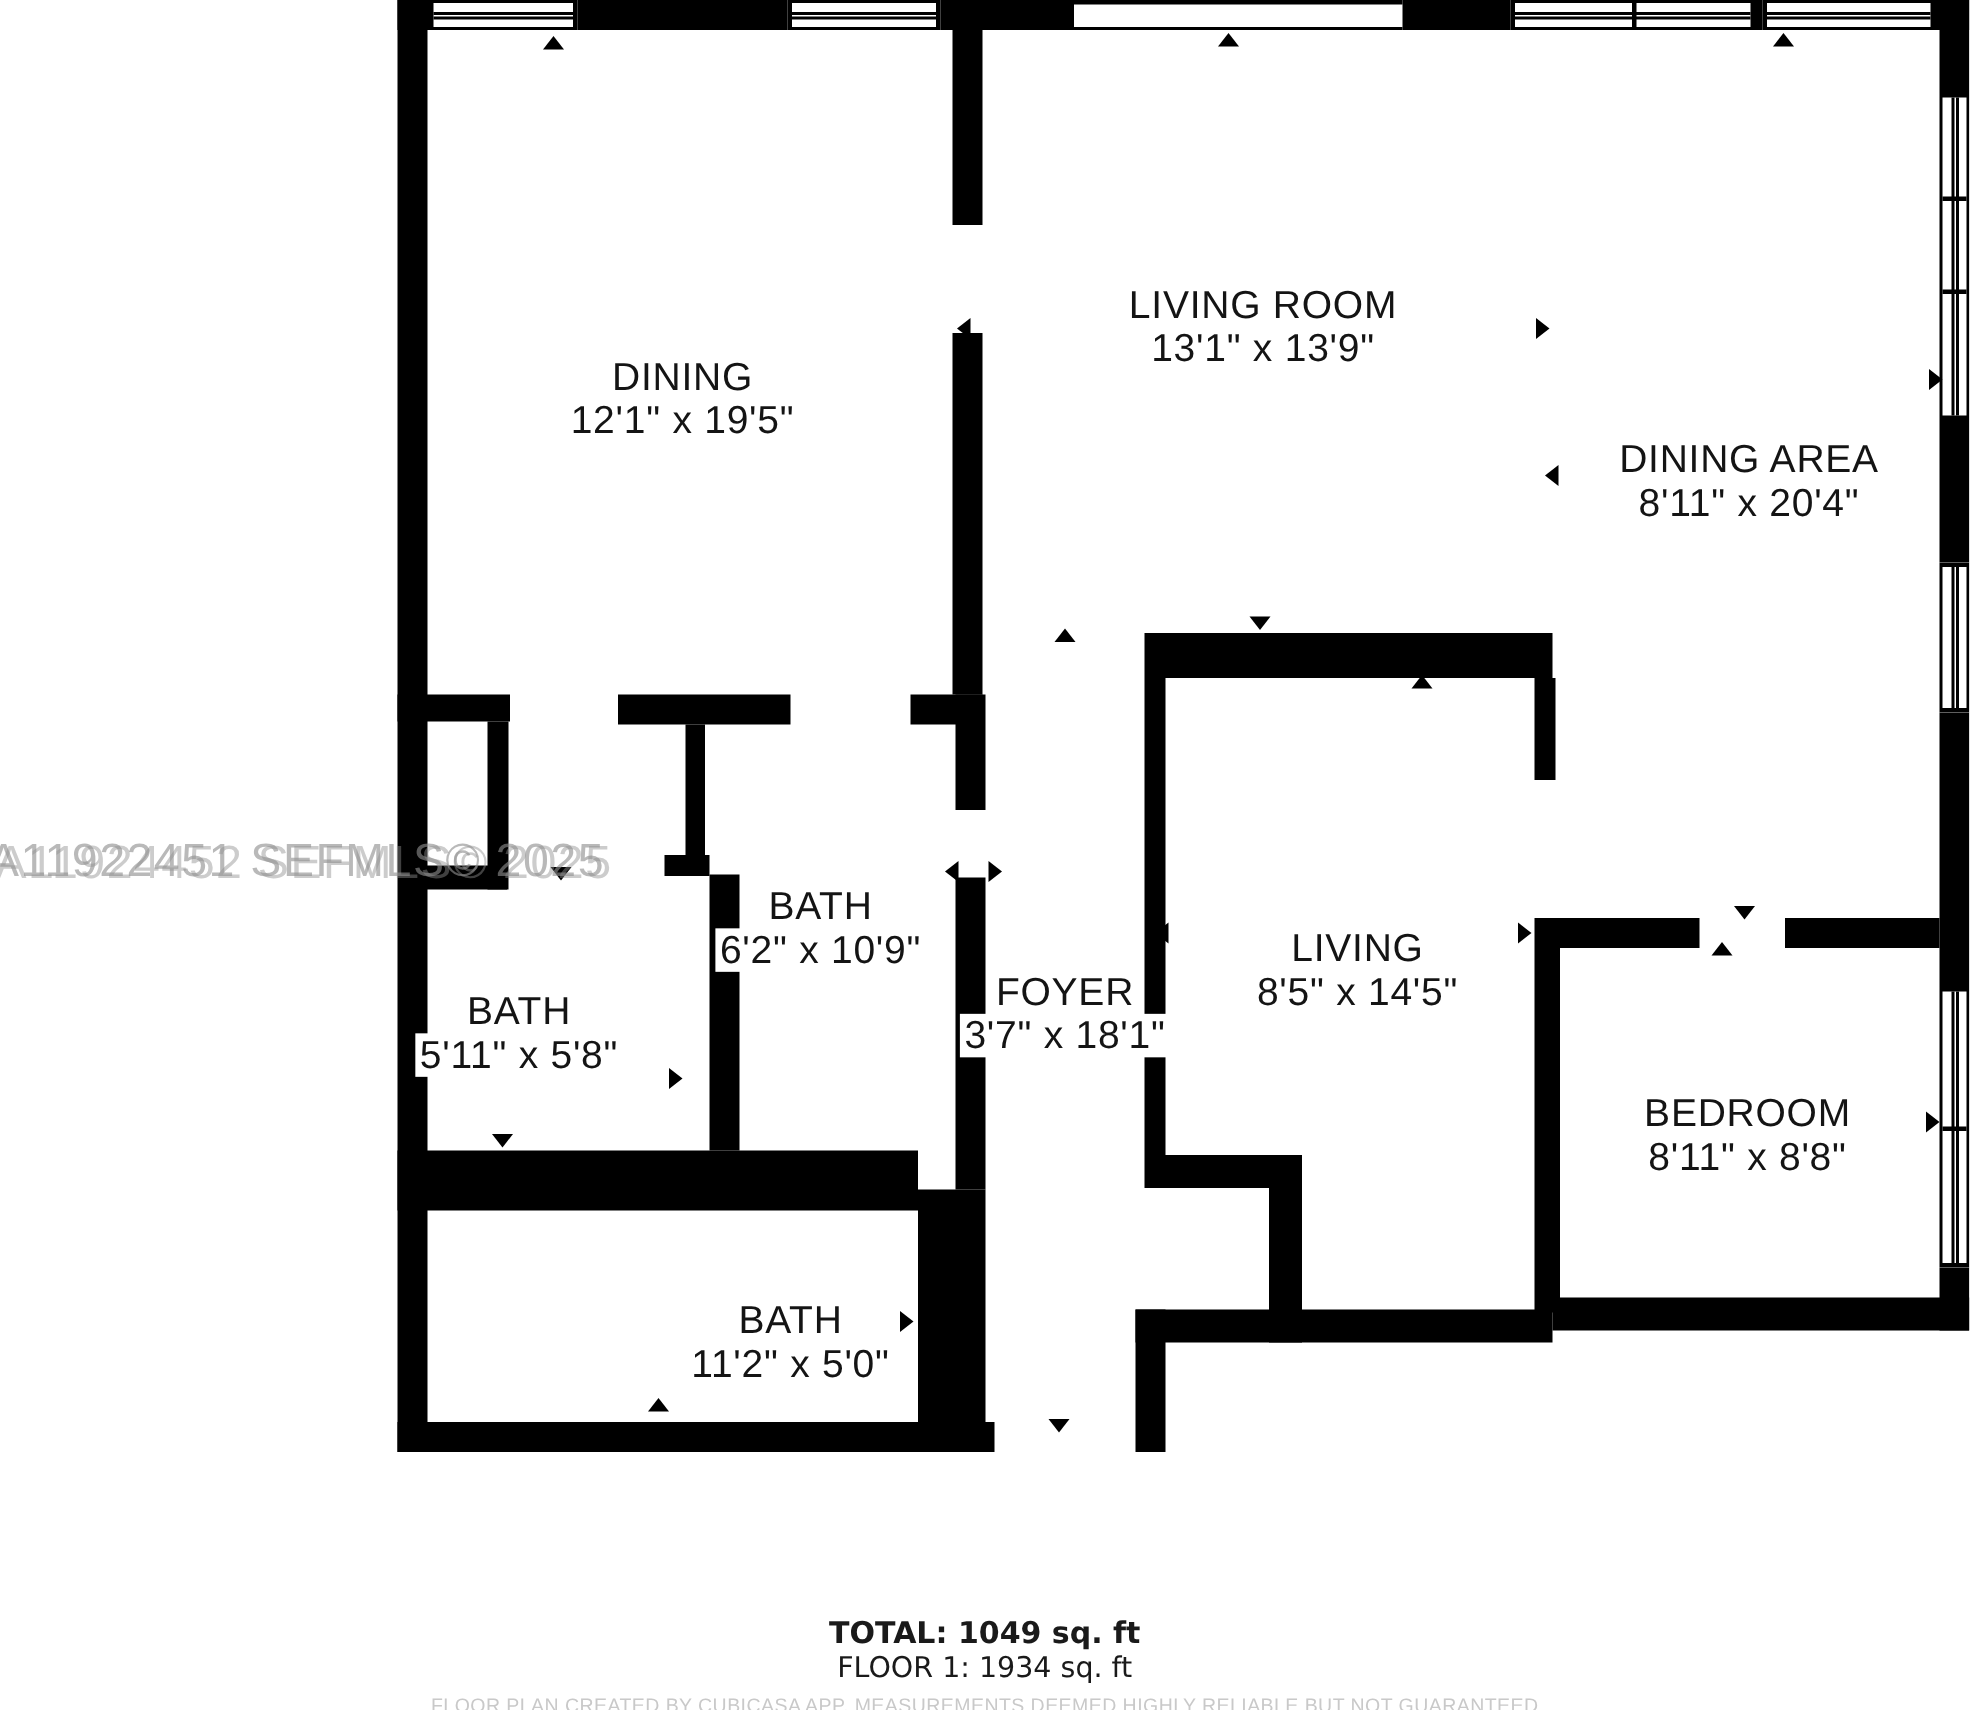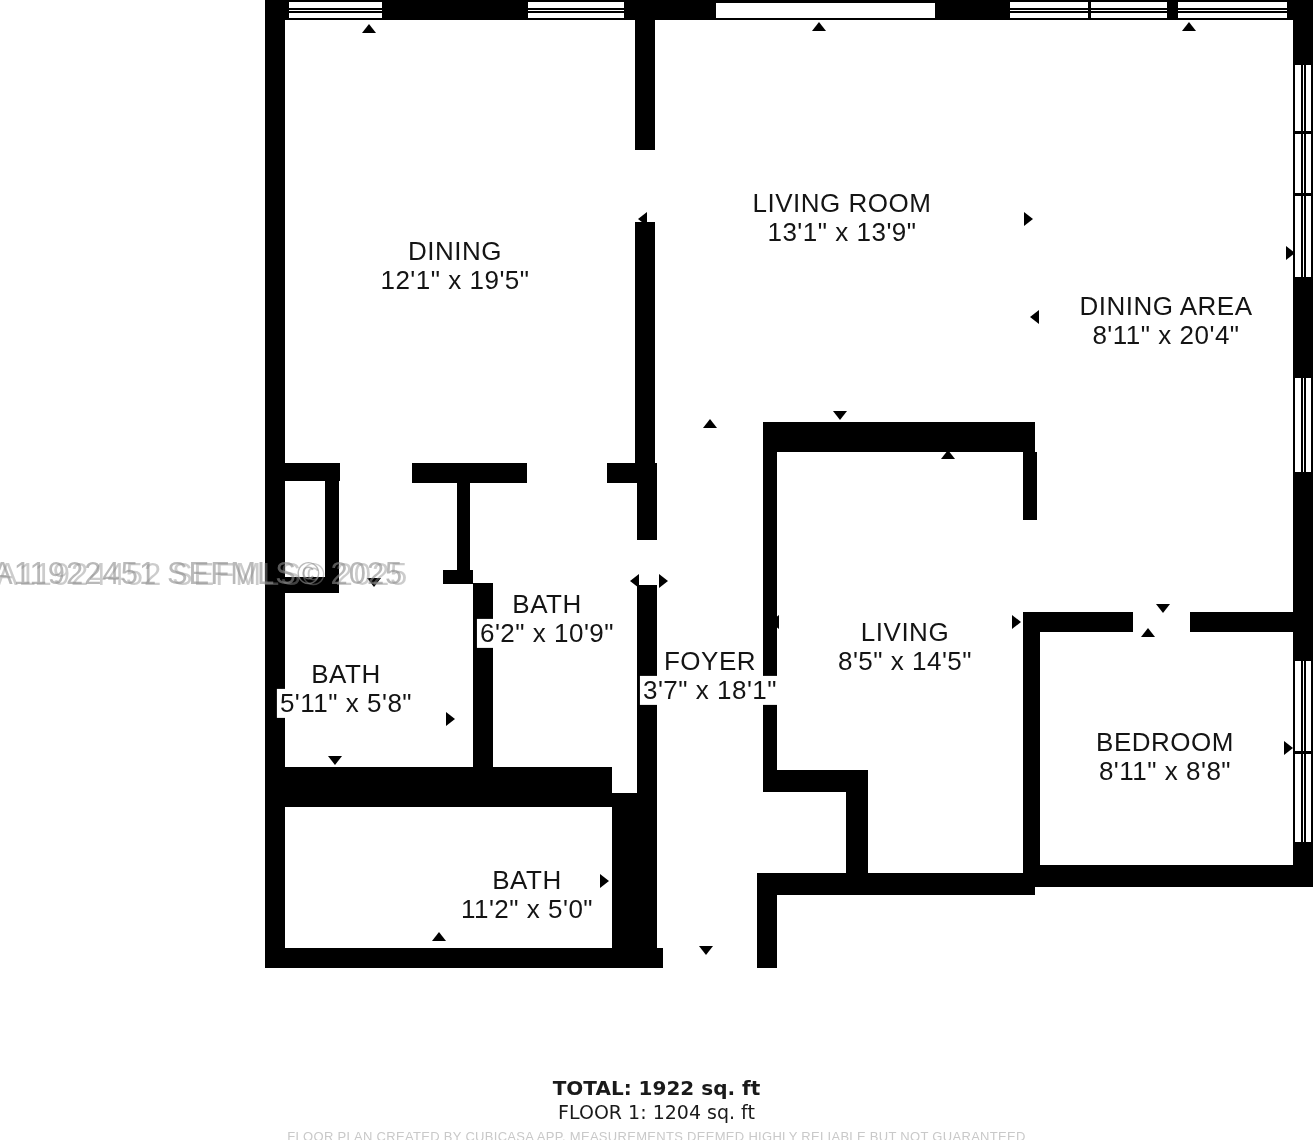--- a/index.html
+++ b/index.html
@@ -168,18 +168,18 @@
     <span class="nm">BATH</span><br>
     <span class="dm">11'2" x 5'0"</span>
   </div>
 
   <div id="watermark">
     <span class="ghost">A11924452 SEFMLS© 2025</span>
     <span>A11922451 SEFMLS© 2025</span>
   </div>
 
   <div id="footer">
-    <div class="total">TOTAL: 1922 sq. ft</div>
-    <div class="floor1">FLOOR 1: 1204 sq. ft</div>
+    <div class="total">TOTAL: 1049 sq. ft</div>
+    <div class="floor1">FLOOR 1: 1934 sq. ft</div>
   </div>
   <div id="disclaimer">FLOOR PLAN CREATED BY CUBICASA APP. MEASUREMENTS DEEMED HIGHLY RELIABLE BUT NOT GUARANTEED</div>
 
 </div>
 
 </body></html>

